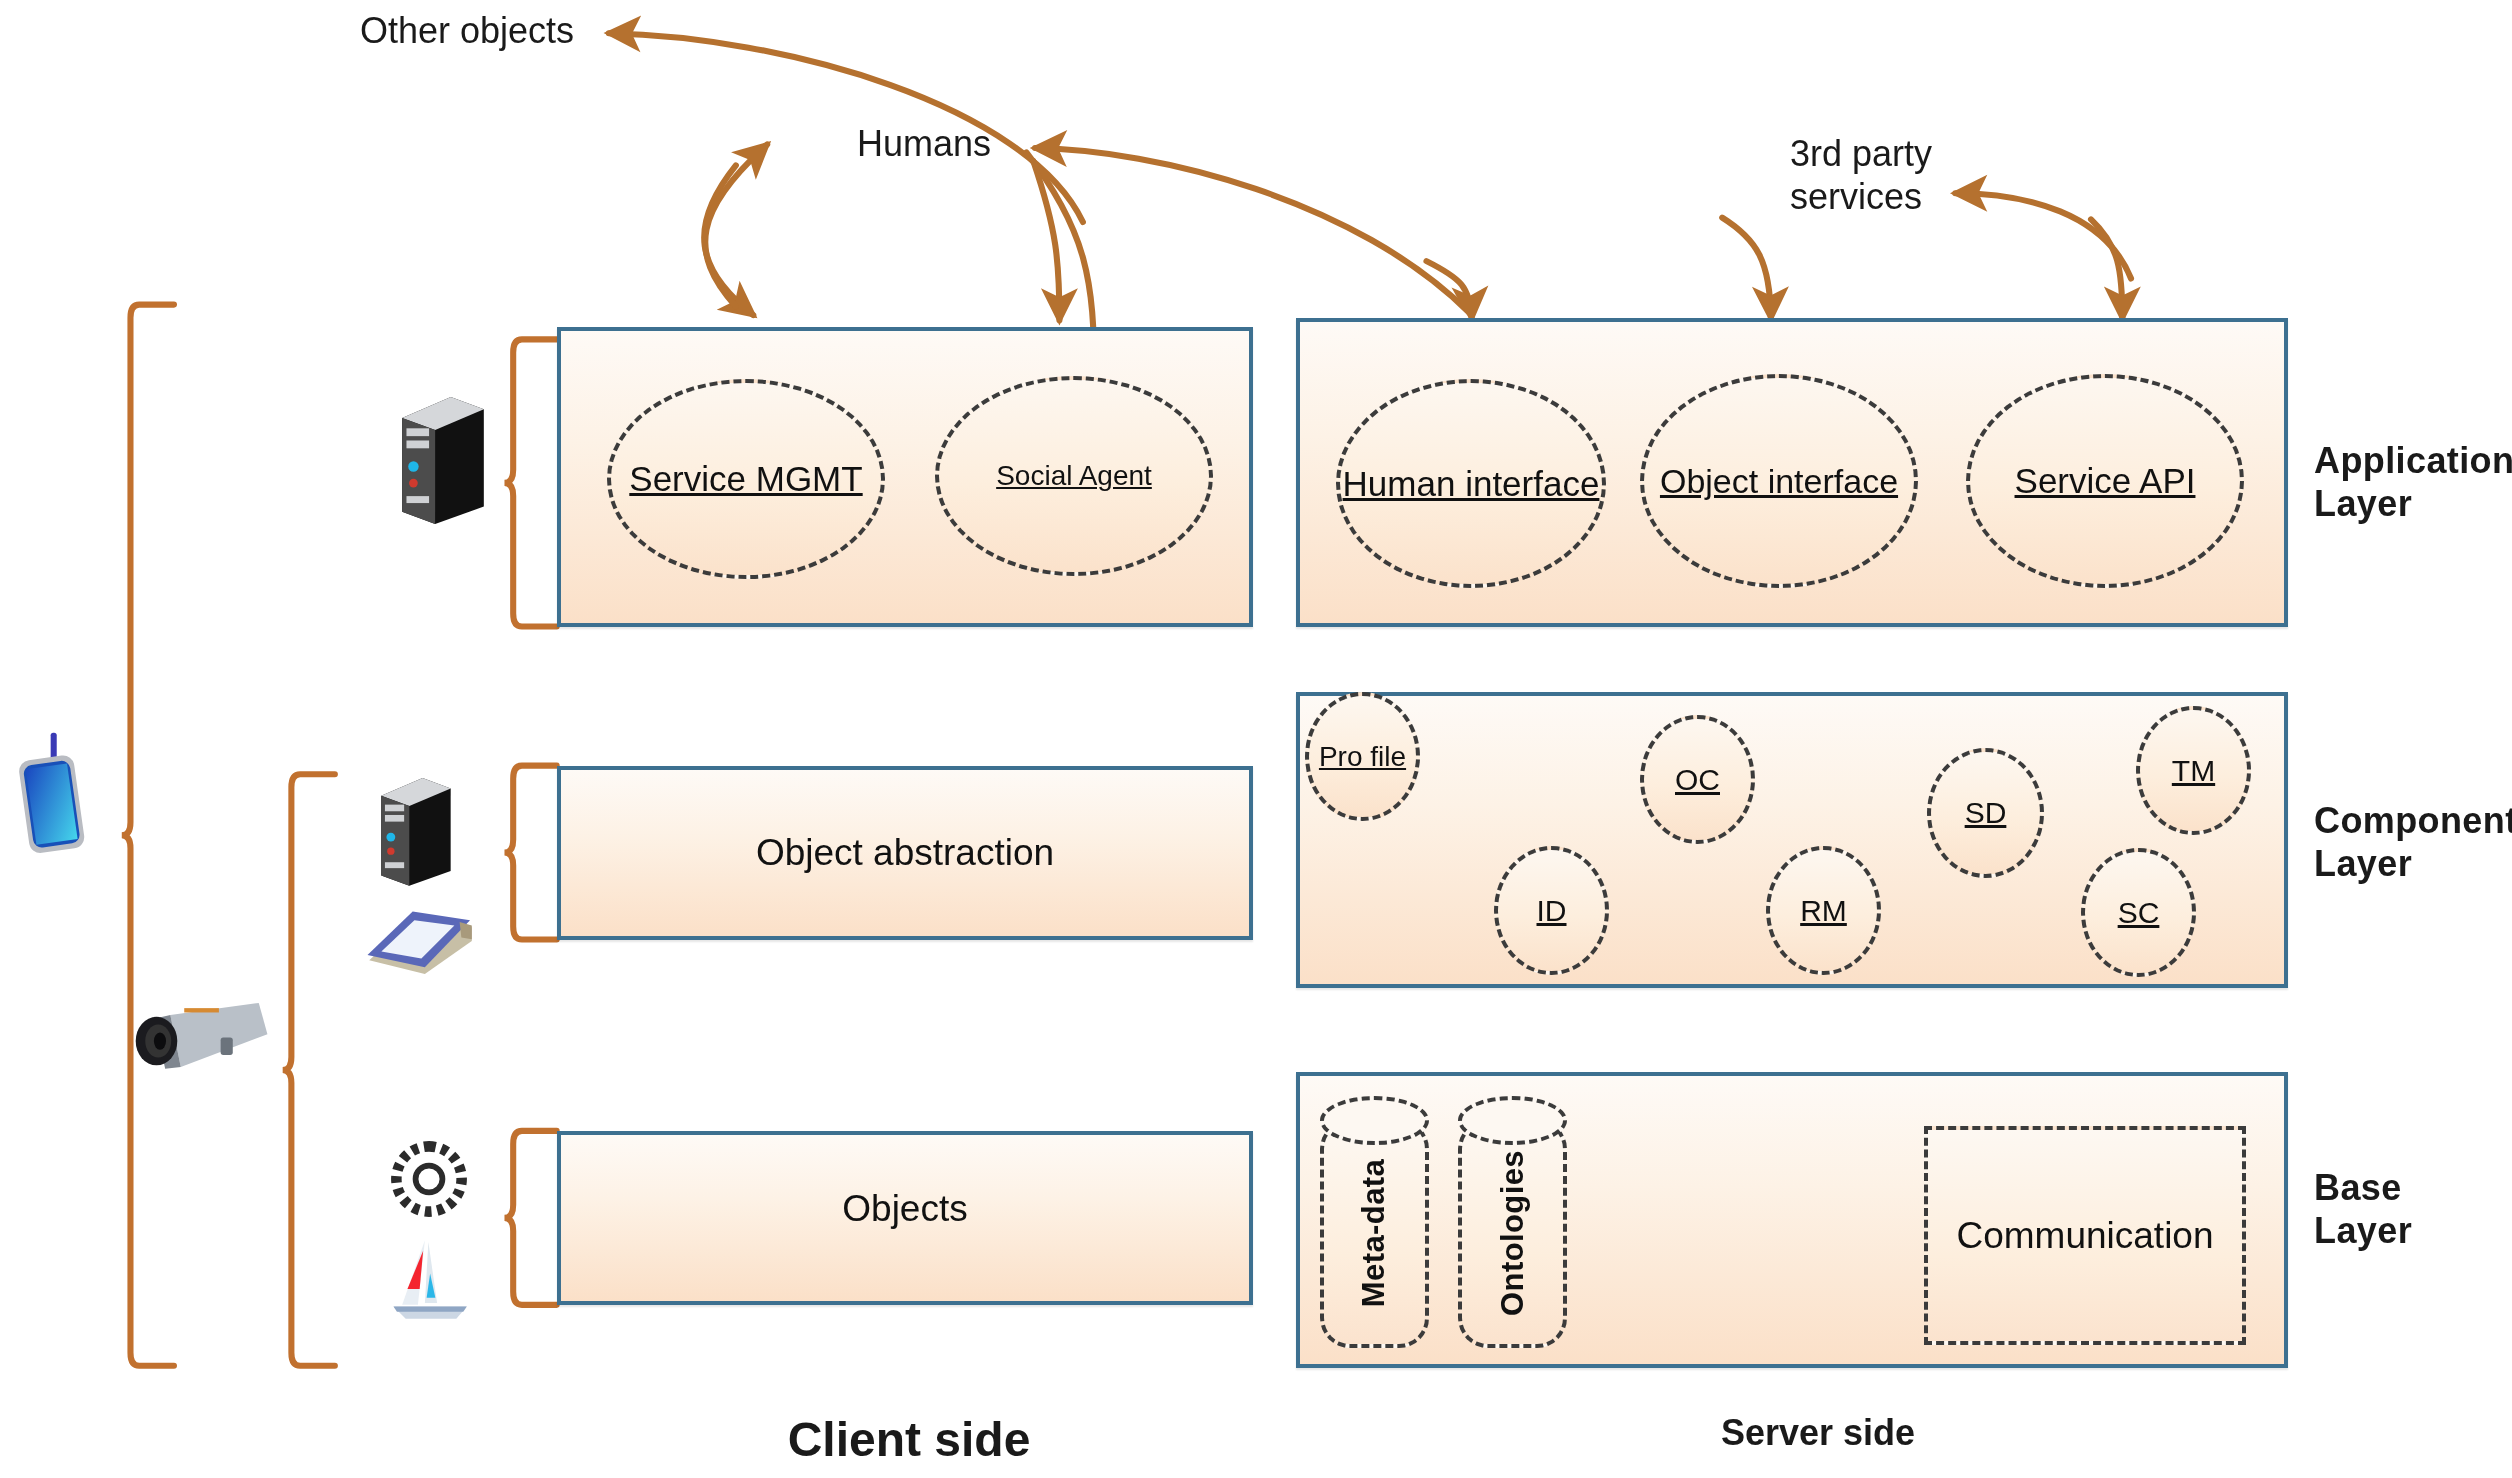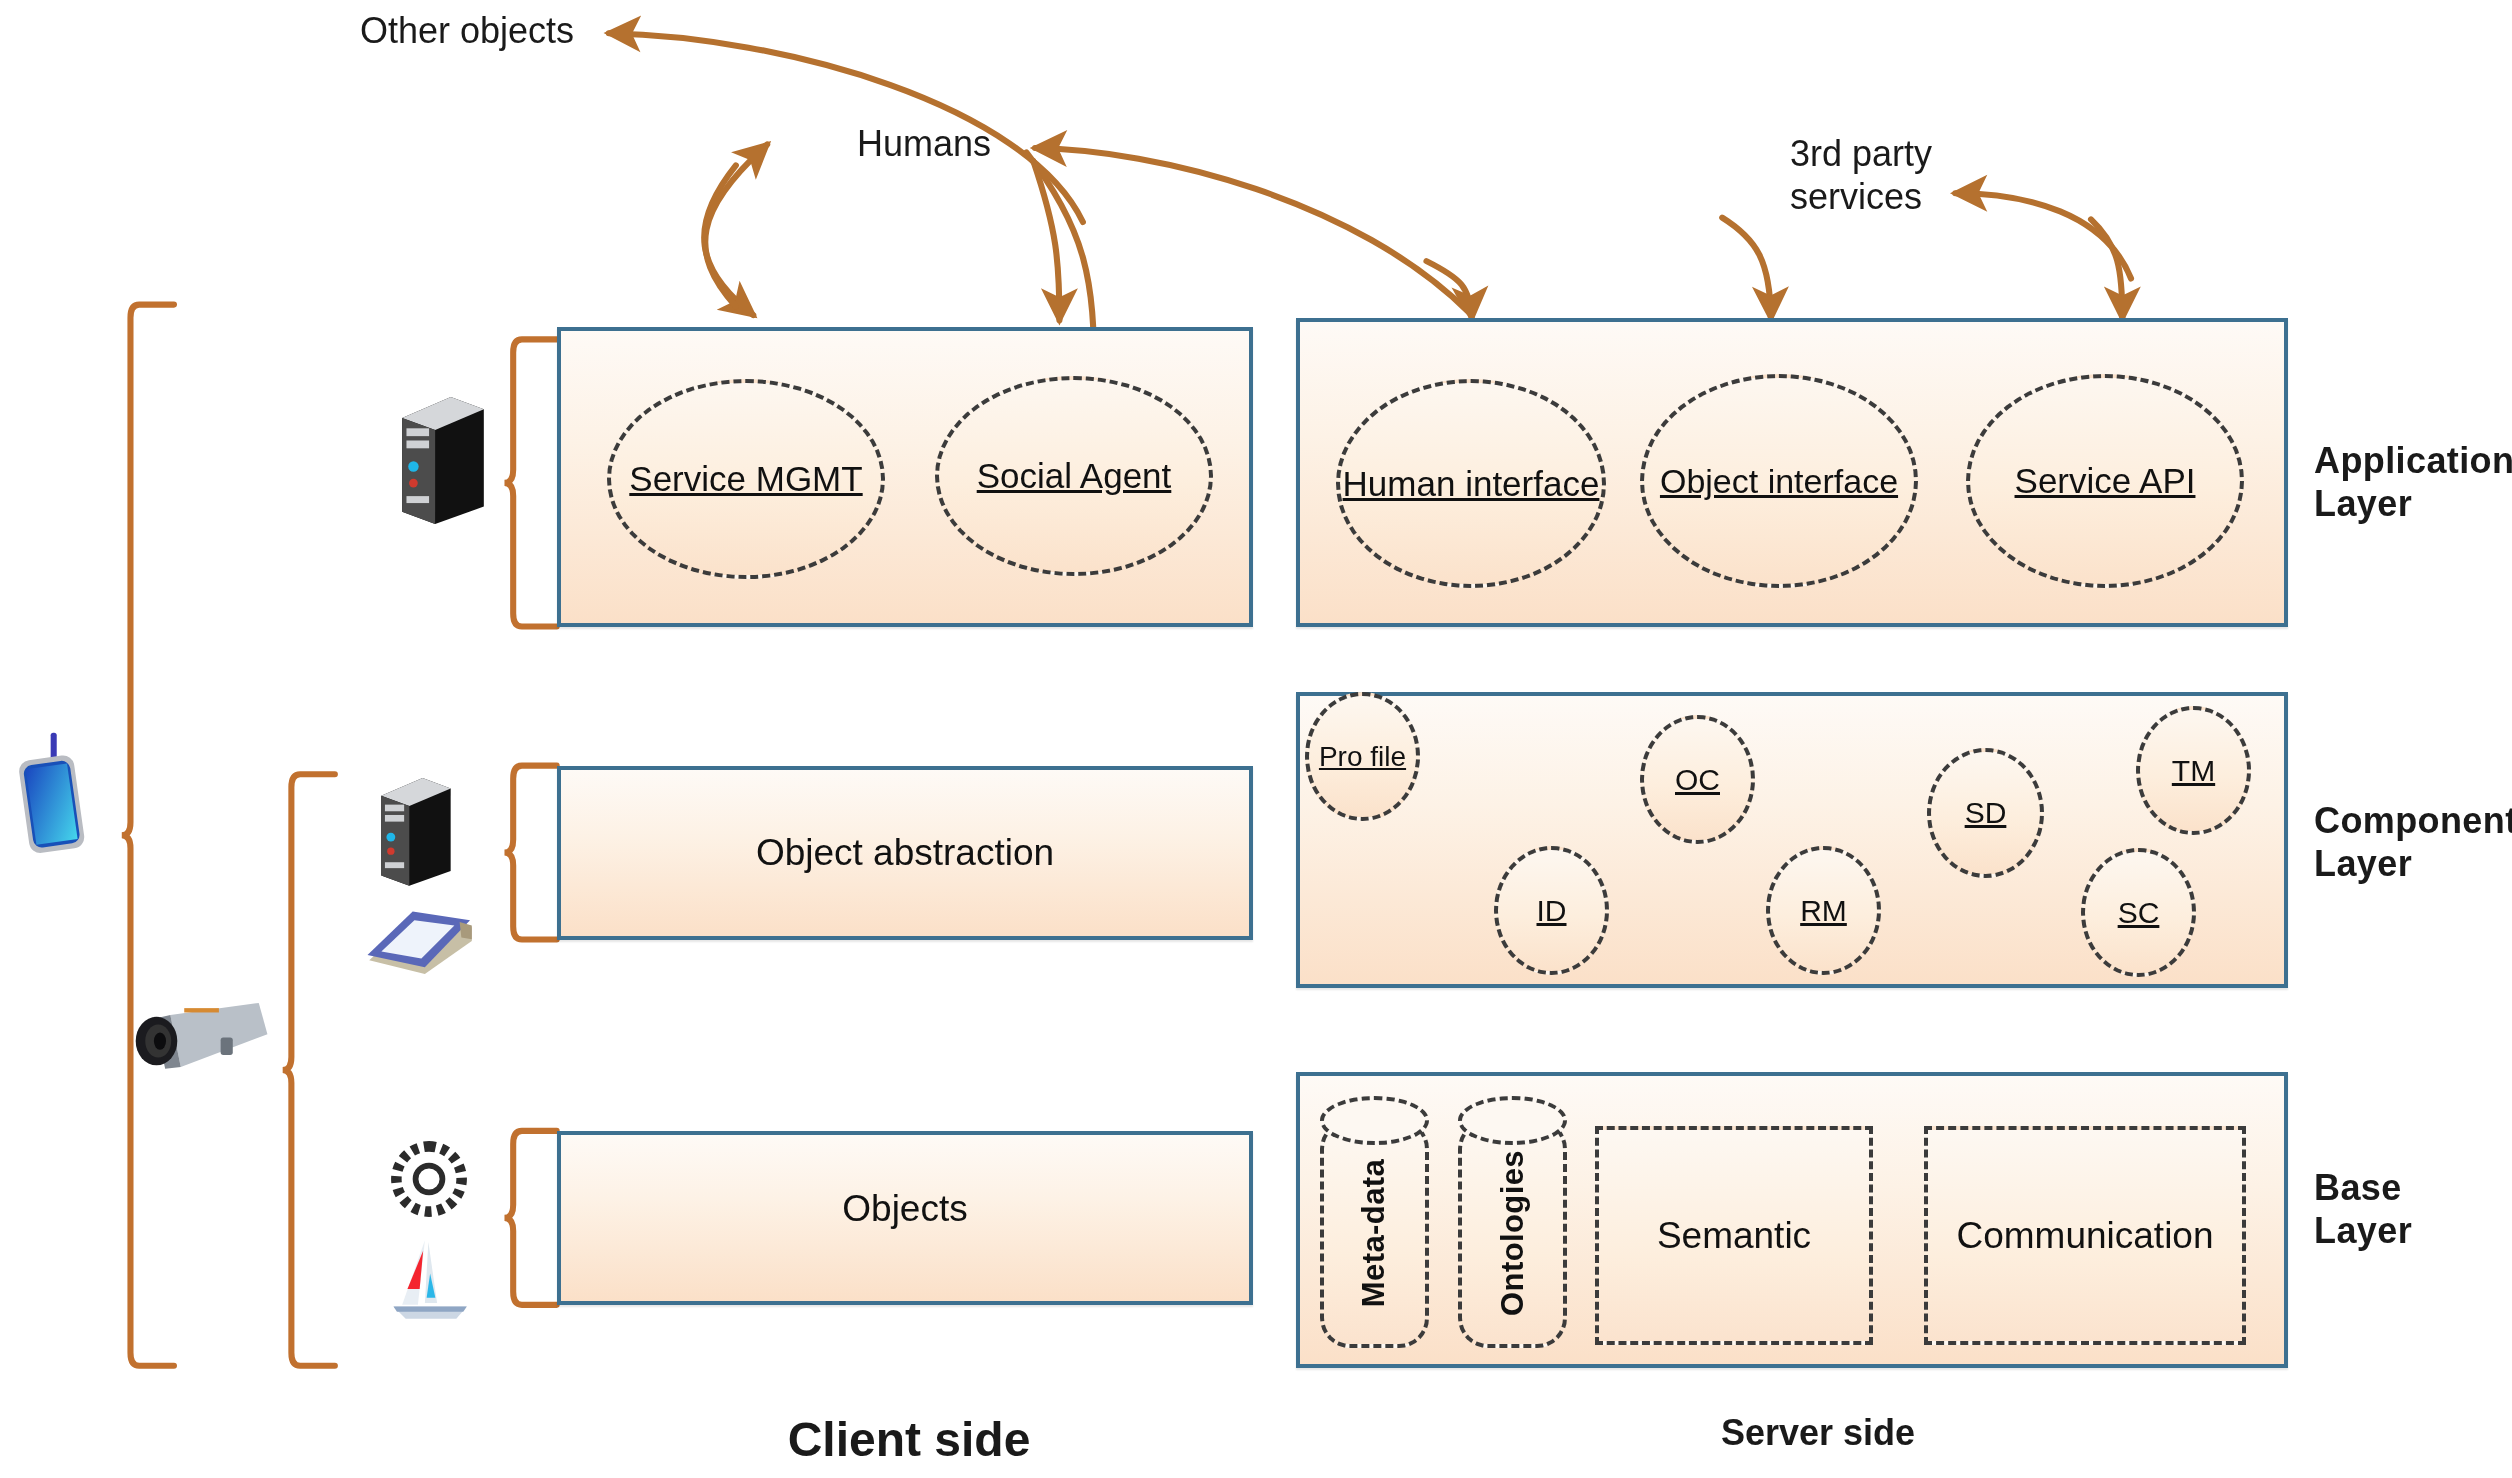--- a/index.html
+++ b/index.html
@@ -189,21 +189,21 @@
       <path d="M52 8 L62 78 L48 78 Z" fill="#dfe8ef"></path>
       <path d="M54 44 L60 72 L50 72 Z" fill="#2bb7e8"></path>
       <path d="M12 82 L96 82 L84 96 L26 96 Z" fill="#ccd7e4"></path>
       <path d="M12 82 L96 82 L92 88 L16 88 Z" fill="#8fa6c4"></path>
     </svg>
   </div>
 
   <div class="layerbox" style="left:557px;top:327px;width:696px;height:300px;"></div>
   <div class="ell" style="left:607px;top:379px;width:278px;height:200px;font-size:35px;">Service
 MGMT</div>
-  <div class="ell" style="left:935px;top:376px;width:278px;height:200px;font-size:35px;">Social Agent</div>
+  <div class="ell" style="left:935px;top:376px;width:278px;height:200px;font-size:28px;">Social Agent</div>
 
   <div class="layerbox" style="left:557px;top:766px;width:696px;height:174px;"></div>
   <div class="boxtext" style="left:557px;top:766px;width:696px;height:174px;font-size:37px;">Object abstraction</div>
 
   <div class="layerbox" style="left:557px;top:1131px;width:696px;height:174px;"></div>
   <div class="boxtext" style="left:557px;top:1131px;width:696px;height:156px;font-size:37px;">Objects</div>
 
   <div class="layerbox" style="left:1296px;top:318px;width:992px;height:309px;"></div>
   <div class="ell" style="left:1336px;top:379px;width:270px;height:209px;font-size:35px;">Human
 interface</div>
@@ -231,21 +231,20 @@
   </div>
 
   <div class="cyl" style="left:1458px;top:1096px;width:109px;height:252px;">
     <div class="body"></div>
     <div class="top"></div>
     <div class="vtxt" style="top:21px;height:231px;">
       <span style="font-size:31px;">Ontologies</span>
     </div>
   </div>
 
-  <div class="drect" style="left:1595px;top:1126px;width:278px;height:219px;font-size:37px;">Semantic</div>
   <div class="drect" style="left:1924px;top:1126px;width:322px;height:219px;font-size:37px;">Communication</div>
 
   <div class="tlabel bold" style="left:2314px;top:439px;font-size:36px;letter-spacing:0.4px;text-align:left;">Application
 Layer</div>
   <div class="tlabel bold" style="left:2314px;top:799px;font-size:36px;letter-spacing:0.4px;text-align:left;">Component
 Layer</div>
   <div class="tlabel bold" style="left:2314px;top:1166px;font-size:36px;letter-spacing:0.4px;text-align:left;">Base
 Layer</div>
 
   <div class="tlabel bold" style="left:770px;top:1411px;width:278px;text-align:center;font-size:48px;">Client side</div>

